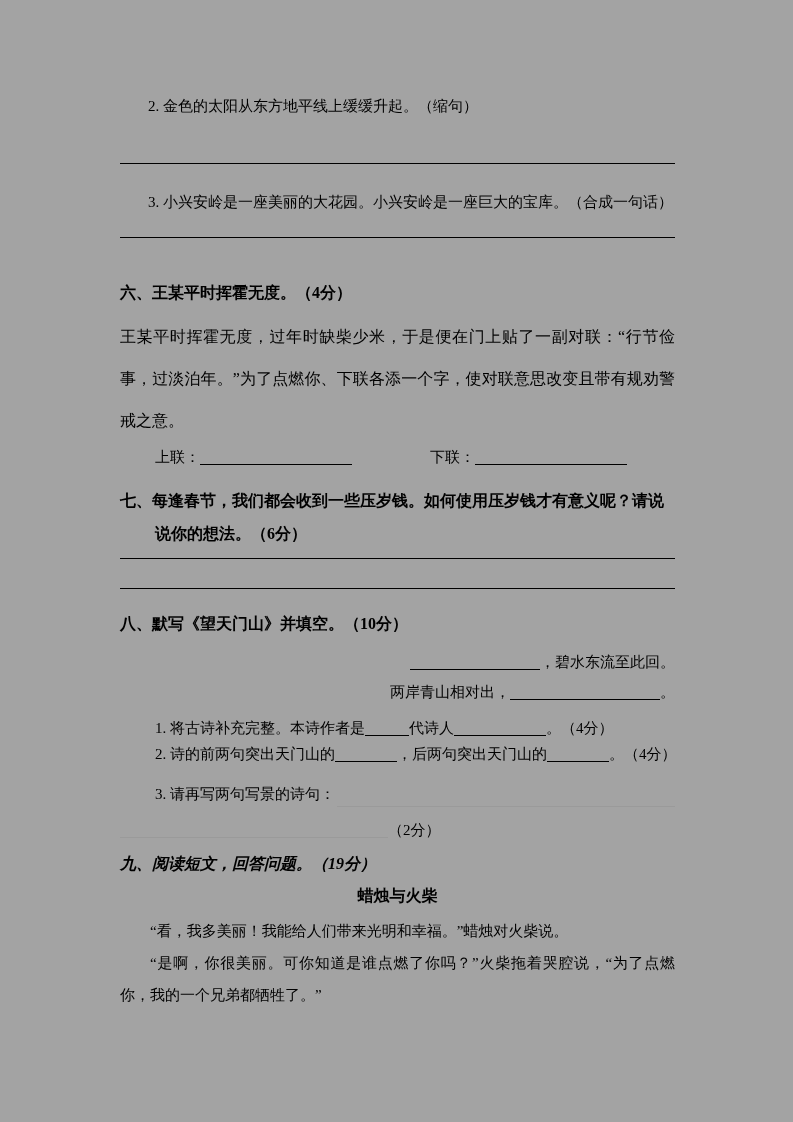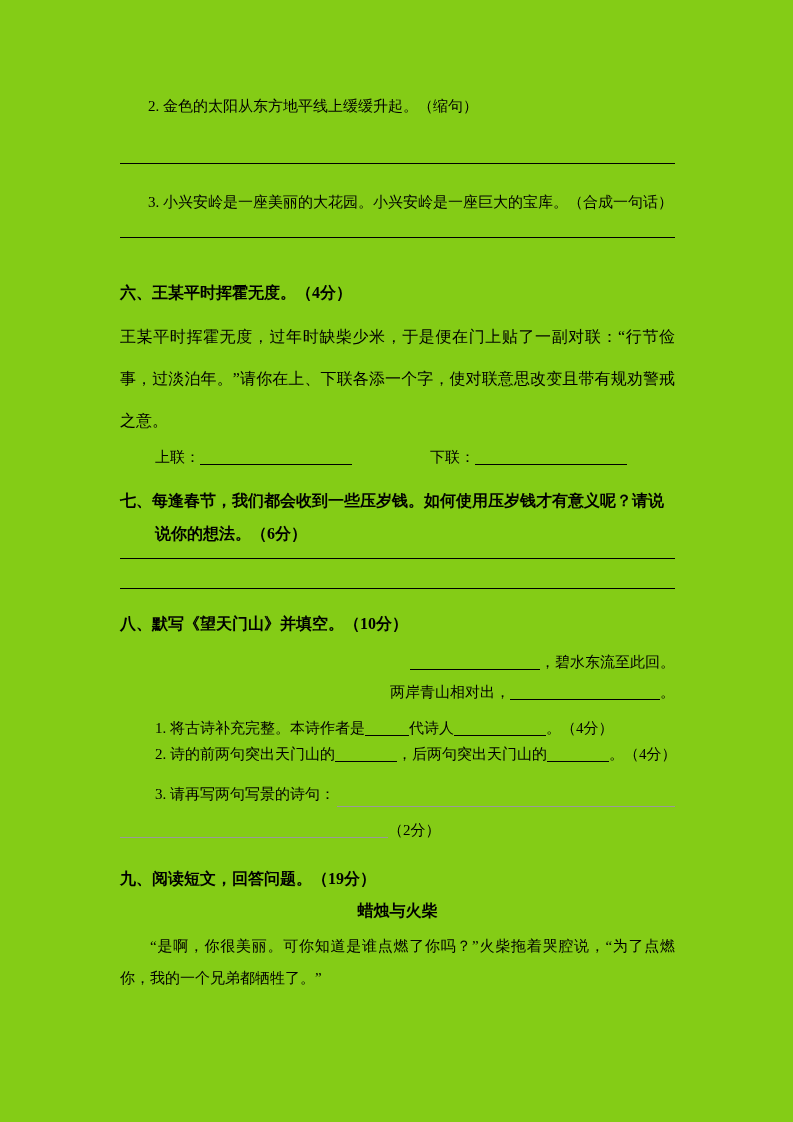--- a/index.html
+++ b/index.html
@@ -2,21 +2,21 @@
 <html><head>
 <meta charset="utf-8">
 <style>
   * { box-sizing: border-box; margin: 0; padding: 0; }
   html, body { background: #ffffff; }
   .page {
     position: relative;
     width: 793px;
     height: 1122px;
     margin: 0 auto;
-    background: #84cc16;
+    background: #a3a3a3;
     color: #000000;
     font-family: "Liberation Serif", "DejaVu Serif", serif;
     font-size: 15px;
     padding: 93px 118px 20px 120px;
     overflow: hidden;
   }
   .q-item { padding-left: 28px; line-height: 26px; white-space: nowrap; }
   .qi-3 { margin-top: 25px; }
   .answer-line { height: 0; border-bottom: 1px solid #000; width: 100%; }
   .al-1 { margin-top: 44px; }
@@ -26,21 +26,21 @@
   .sec-heading {
     font-weight: 700;
     font-size: 16px;
     line-height: 26px;
     padding-left: 35px;
     text-indent: -35px;
   }
   .sh-6 { margin-top: 42px; }
   .sh-7 { margin-top: 12px; line-height: 33px; }
   .sh-8 { margin-top: 22px; }
-  .sh-9 { margin-top: 23px; }
+  .sh-9 { margin-top: 8px; font-style: italic; }
   .story {
     margin-top: 10px;
     font-size: 16px;
     line-height: 42px;
     text-align: justify;
   }
   .couplet-row { padding-left: 35px; line-height: 30px; white-space: nowrap; }
   .lbl.lower { margin-left: 78px; }
   .blank {
     display: inline-block;
@@ -70,21 +70,21 @@
     <span>2. 金色的太阳从东方地平线上缓缓升起。（缩句）</span>
   </div>
   <div class="answer-line al-1"></div>
 
   <div class="q-item qi-3">
     <span>3. 小兴安岭是一座美丽的大花园。小兴安岭是一座巨大的宝库。（合成一句话）</span>
   </div>
   <div class="answer-line al-2"></div>
 
   <div class="sec-heading sh-6">六、王某平时挥霍无度。（4分）</div>
-  <div class="story">王某平时挥霍无度，过年时缺柴少米，于是便在门上贴了一副对联：“行节俭事，过淡泊年。”请你在上、下联各添一个字，使对联意思改变且带有规劝警戒之意。</div>
+  <div class="story">王某平时挥霍无度，过年时缺柴少米，于是便在门上贴了一副对联：“行节俭事，过淡泊年。”为了点燃你、下联各添一个字，使对联意思改变且带有规劝警戒之意。</div>
   <div class="couplet-row">
     <span class="lbl">上联：</span><span class="blank" style="width:152px"></span><span class="lbl lower">下联：</span><span class="blank" style="width:152px"></span>
   </div>
 
   <div class="sec-heading sh-7">七、每逢春节，我们都会收到一些压岁钱。如何使用压岁钱才有意义呢？请说说你的想法。（6分）</div>
   <div class="answer-line al-3"></div>
   <div class="answer-line al-4"></div>
 
   <div class="sec-heading sh-8">八、默写《望天门山》并填空。（10分）</div>
   <div class="poem-line pl-1">
@@ -106,15 +106,16 @@
     <span>3. 请再写两句写景的诗句：</span>
       <span class="blank gray grow"></span>
   </div>
 
   <div class="cont-line">
     <span class="blank gray" style="width:268px"></span><span>（2分）</span>
   </div>
 
   <div class="sec-heading sh-9">九、阅读短文，回答问题。（19分）</div>
   <div class="passage-title">蜡烛与火柴</div>
+  <div class="passage-para">“看，我多美丽！我能给人们带来光明和幸福。”蜡烛对火柴说。</div>
   <div class="passage-para">“是啊，你很美丽。可你知道是谁点燃了你吗？”火柴拖着哭腔说，“为了点燃你，我的一个兄弟都牺牲了。”</div>
 
 </div>
 
 </body></html>

